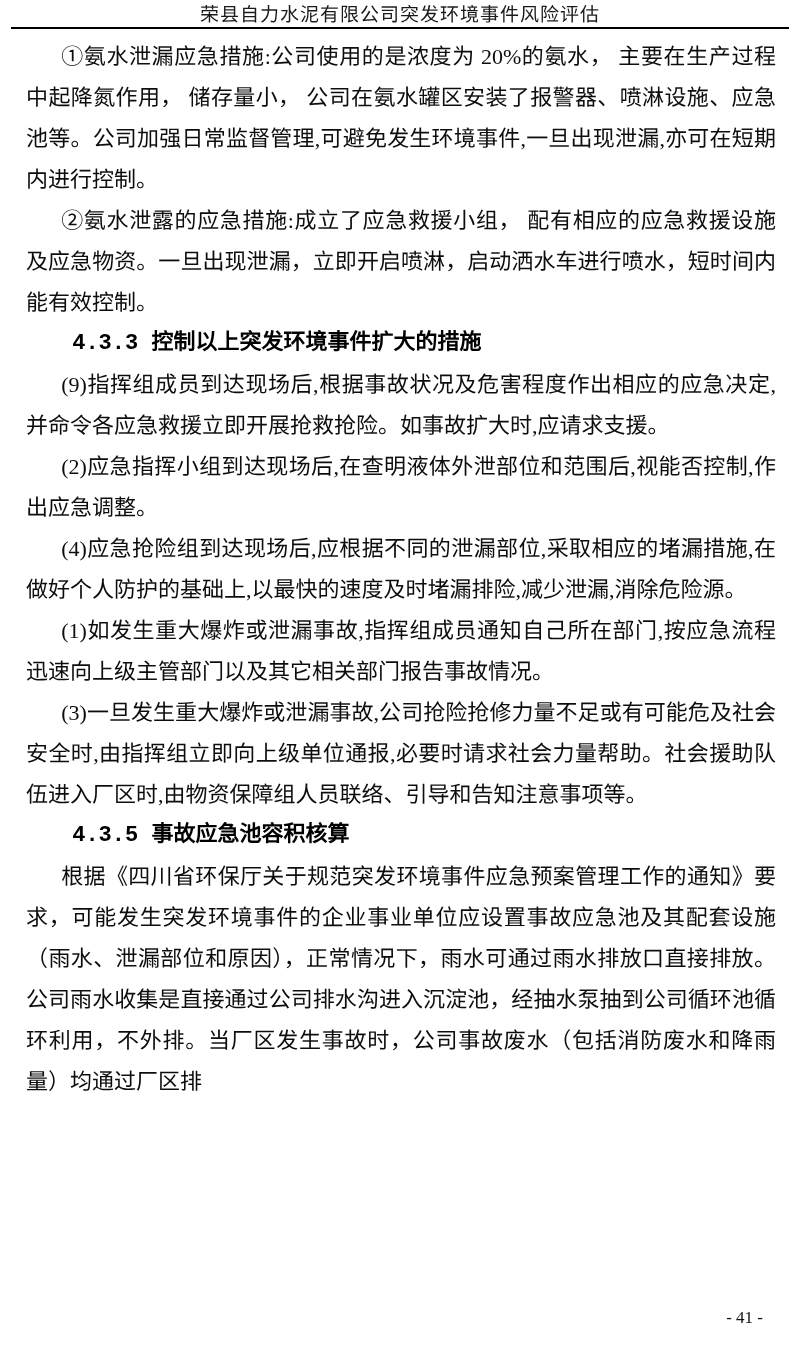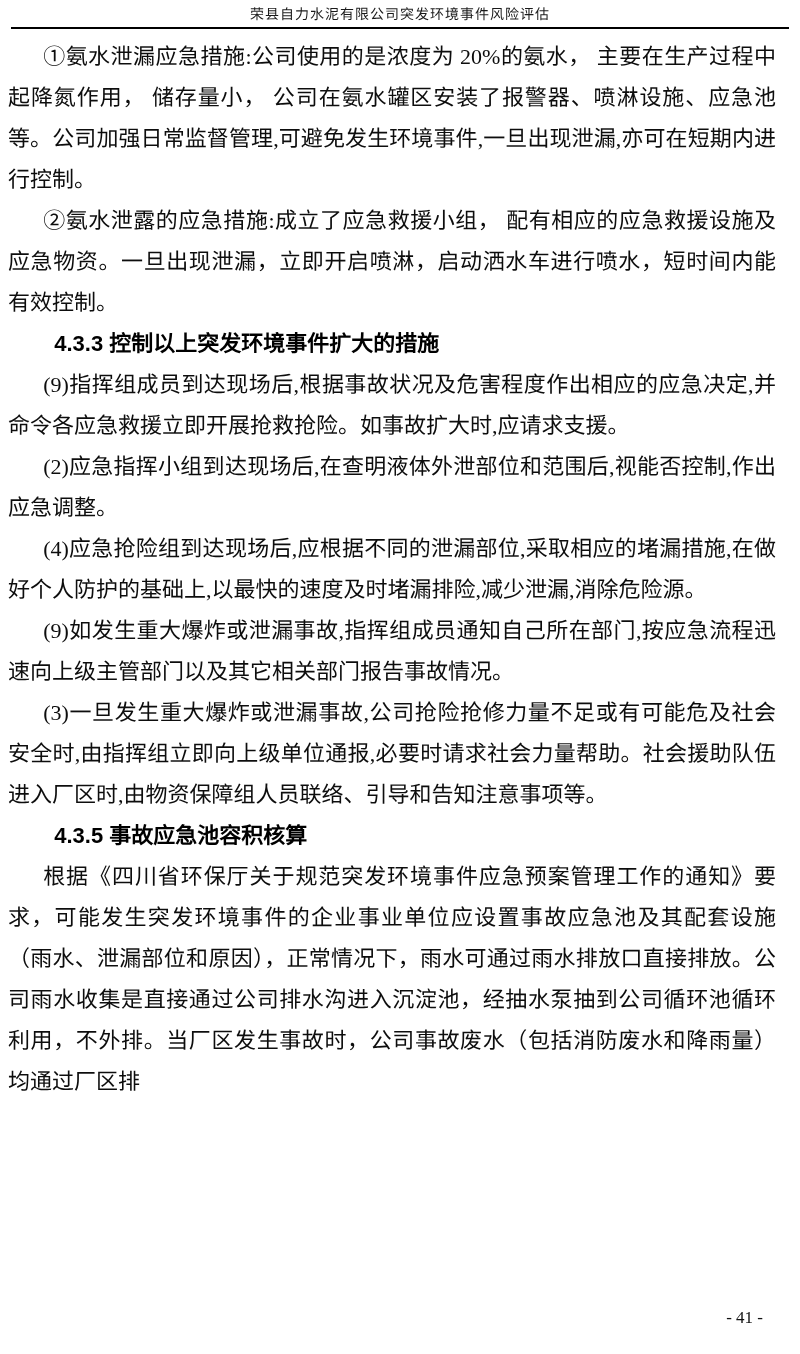--- a/index.html
+++ b/index.html
@@ -16,50 +16,51 @@
     font-family: "Liberation Serif", "DejaVu Serif", serif;
     overflow: hidden;
     box-sizing: border-box;
   }
   
   .header {
     padding-top: 6px;
   }
   .header-title {
     text-align: center;
-    font-size: 14px;
+    font-size: 19px;
     line-height: 18px;
     letter-spacing: 1px;
     color: #1a1a1a;
   }
   .header-rule {
     height: 0;
     border-bottom: 2px solid #000000;
     margin: 3px 11px 0 11px;
   }
   
   .doc-body {
     padding: 7px 24px 0 8px;
     font-size: 22px;
     line-height: 41px;
     text-align: justify;
     text-justify: inter-ideograph;
     color: #0d0d0d;
+    margin-left: 18px;
   }
   .para {
     margin: 0;
     text-indent: 1.6em;
   }
   .heading {
     margin: 0;
     font-size: 22px;
     line-height: 41px;
     font-weight: bold;
     text-indent: 2.1em;
-    font-family: Liberation Sans, sans-serif;
+    font-family: Liberation Mono, monospace;
     color: #000000;
   }
   
   .footer {
     position: absolute;
     right: 37px;
     bottom: 26px;
     font-size: 17px;
     line-height: 20px;
     color: #111111;
@@ -76,21 +77,21 @@
     <div class="header-rule"></div>
   </div>
 
   <div class="doc-body">
     <p class="para">①氨水泄漏应急措施:公司使用的是浓度为 20%的氨水， 主要在生产过程中起降氮作用， 储存量小， 公司在氨水罐区安装了报警器、喷淋设施、应急池等。公司加强日常监督管理,可避免发生环境事件,一旦出现泄漏,亦可在短期内进行控制。</p>
     <p class="para">②氨水泄露的应急措施:成立了应急救援小组， 配有相应的应急救援设施及应急物资。一旦出现泄漏，立即开启喷淋，启动洒水车进行喷水，短时间内能有效控制。</p>
     <h3 class="heading">4.3.3 控制以上突发环境事件扩大的措施</h3>
     <p class="para">(9)指挥组成员到达现场后,根据事故状况及危害程度作出相应的应急决定,并命令各应急救援立即开展抢救抢险。如事故扩大时,应请求支援。</p>
     <p class="para">(2)应急指挥小组到达现场后,在查明液体外泄部位和范围后,视能否控制,作出应急调整。</p>
     <p class="para">(4)应急抢险组到达现场后,应根据不同的泄漏部位,采取相应的堵漏措施,在做好个人防护的基础上,以最快的速度及时堵漏排险,减少泄漏,消除危险源。</p>
-    <p class="para">(9)如发生重大爆炸或泄漏事故,指挥组成员通知自己所在部门,按应急流程迅速向上级主管部门以及其它相关部门报告事故情况。</p>
+    <p class="para">(1)如发生重大爆炸或泄漏事故,指挥组成员通知自己所在部门,按应急流程迅速向上级主管部门以及其它相关部门报告事故情况。</p>
     <p class="para">(3)一旦发生重大爆炸或泄漏事故,公司抢险抢修力量不足或有可能危及社会安全时,由指挥组立即向上级单位通报,必要时请求社会力量帮助。社会援助队伍进入厂区时,由物资保障组人员联络、引导和告知注意事项等。</p>
     <h3 class="heading">4.3.5 事故应急池容积核算</h3>
     <p class="para">根据《四川省环保厅关于规范突发环境事件应急预案管理工作的通知》要求，可能发生突发环境事件的企业事业单位应设置事故应急池及其配套设施（雨水、泄漏部位和原因），正常情况下，雨水可通过雨水排放口直接排放。公司雨水收集是直接通过公司排水沟进入沉淀池，经抽水泵抽到公司循环池循环利用，不外排。当厂区发生事故时，公司事故废水（包括消防废水和降雨量）均通过厂区排</p>
   </div>
 
   <div class="footer">
     <span>- 41 -</span>
   </div>
 
 </div>

